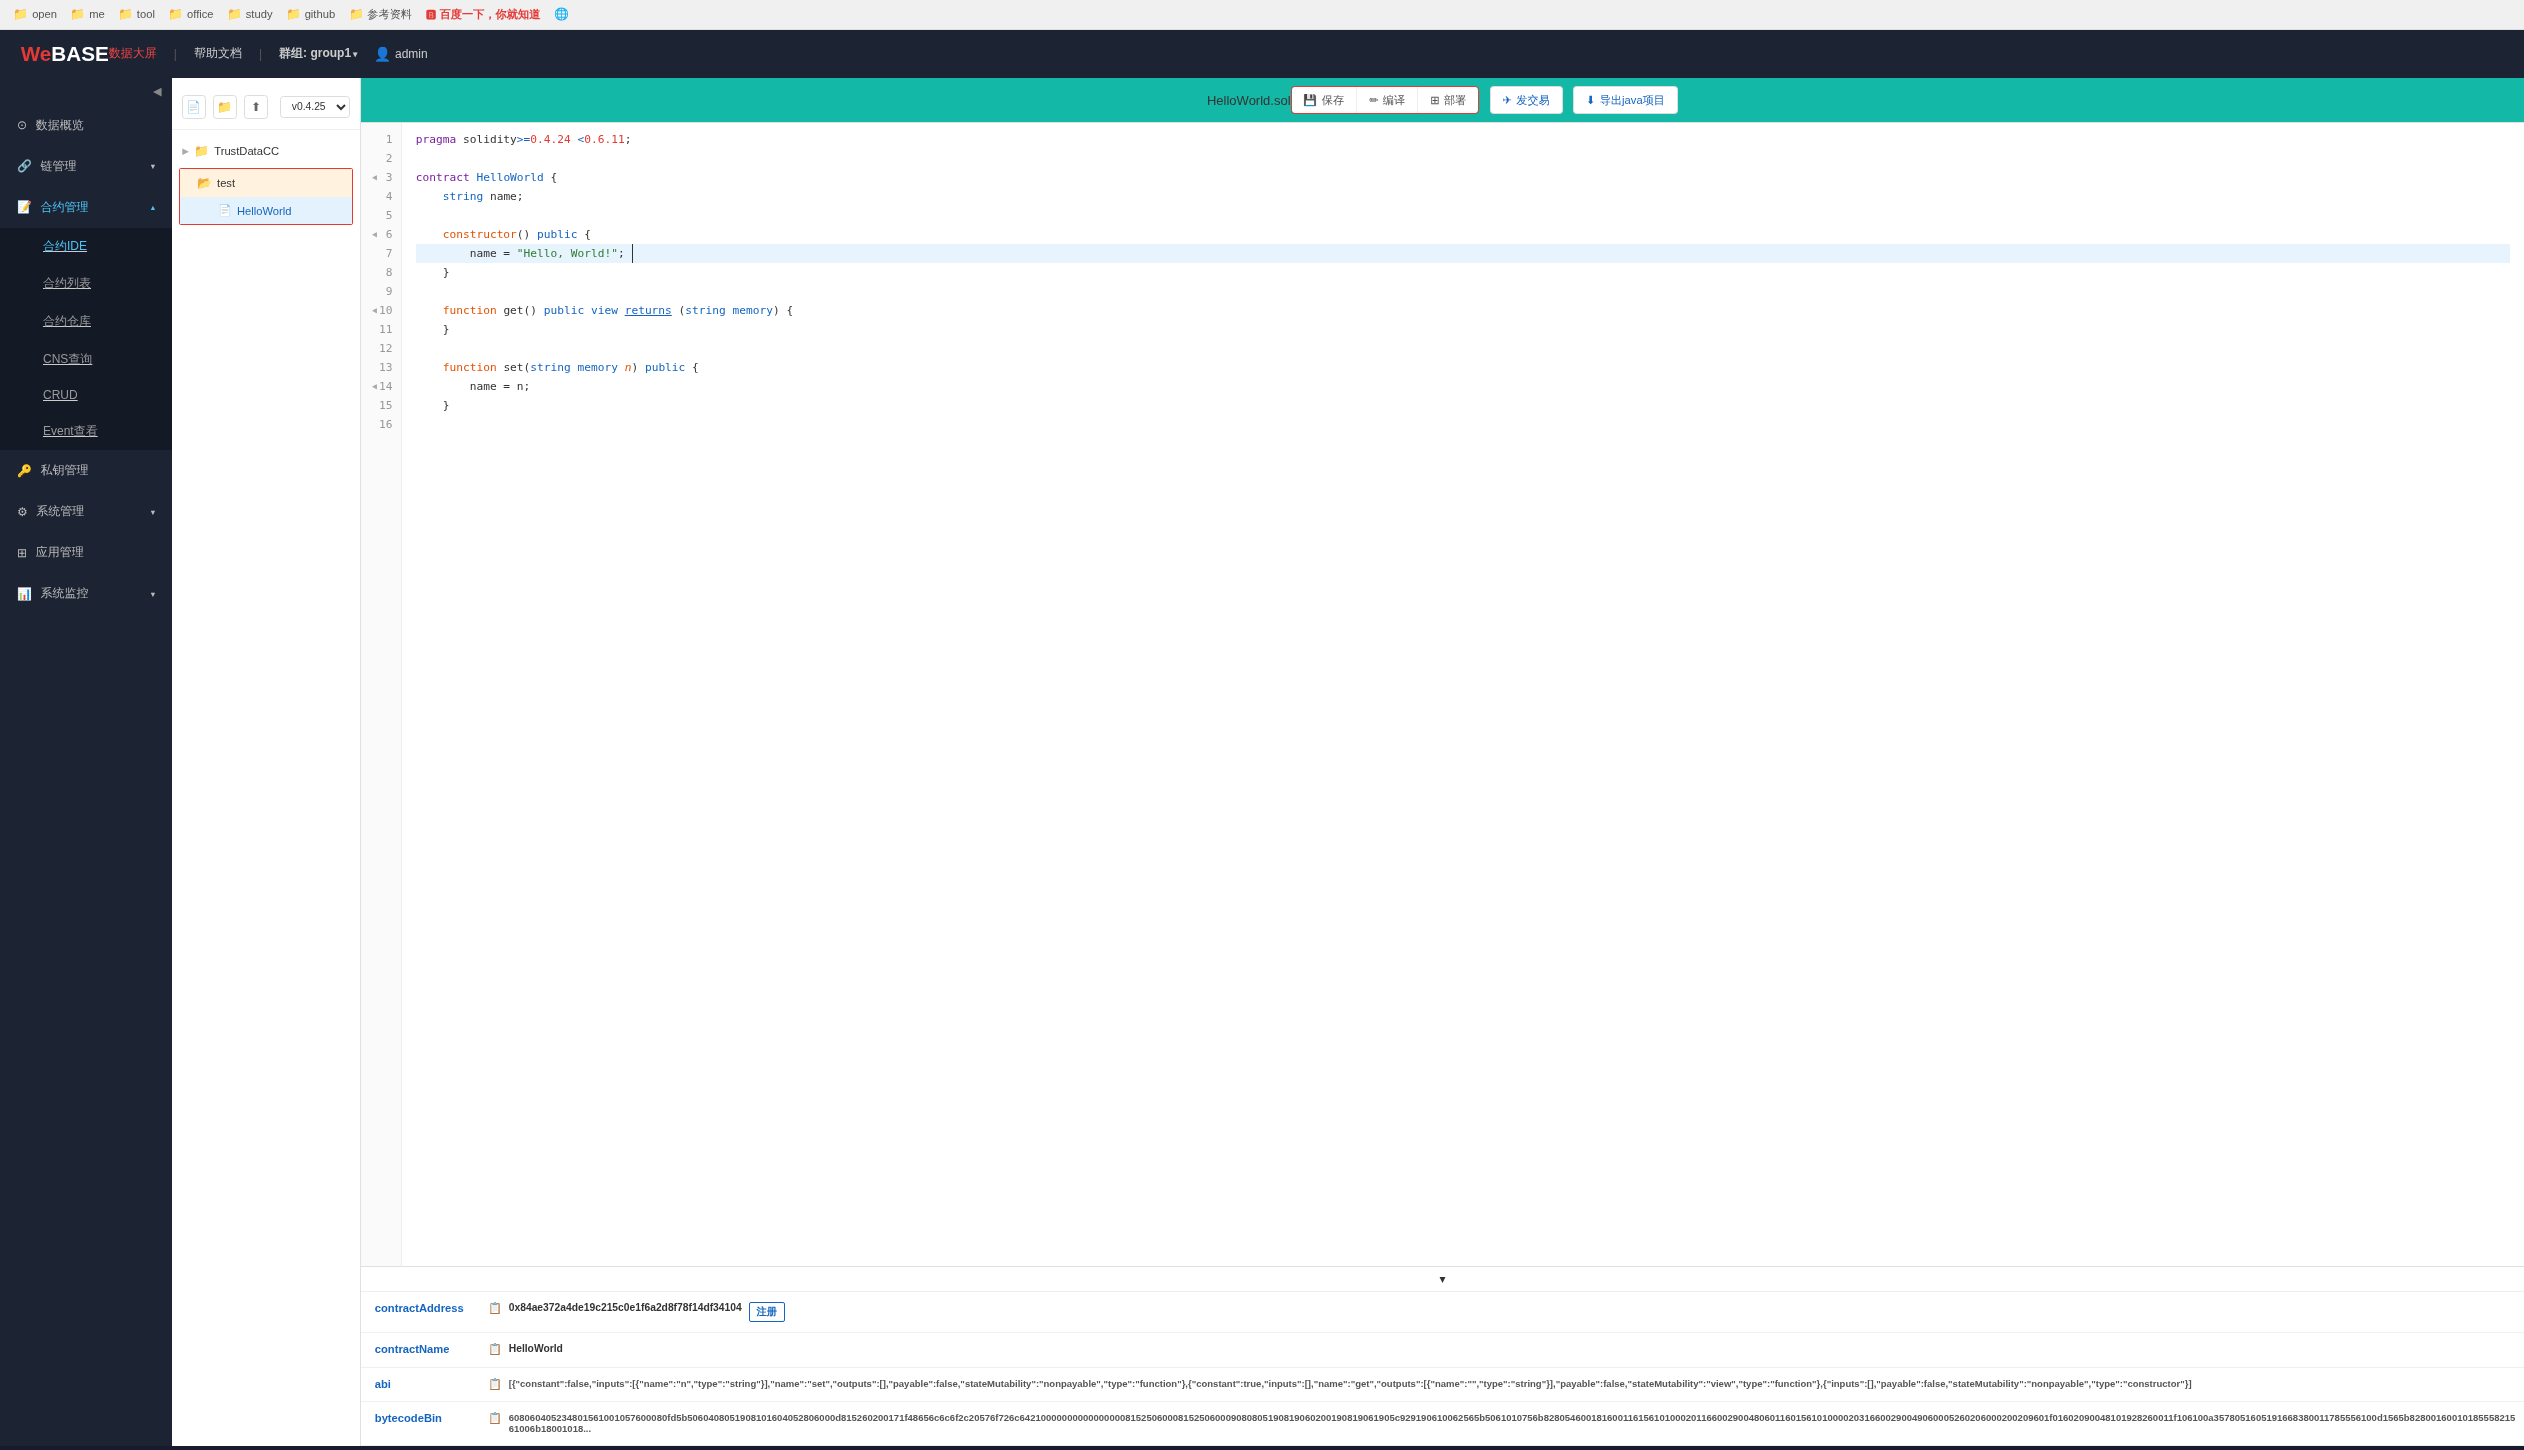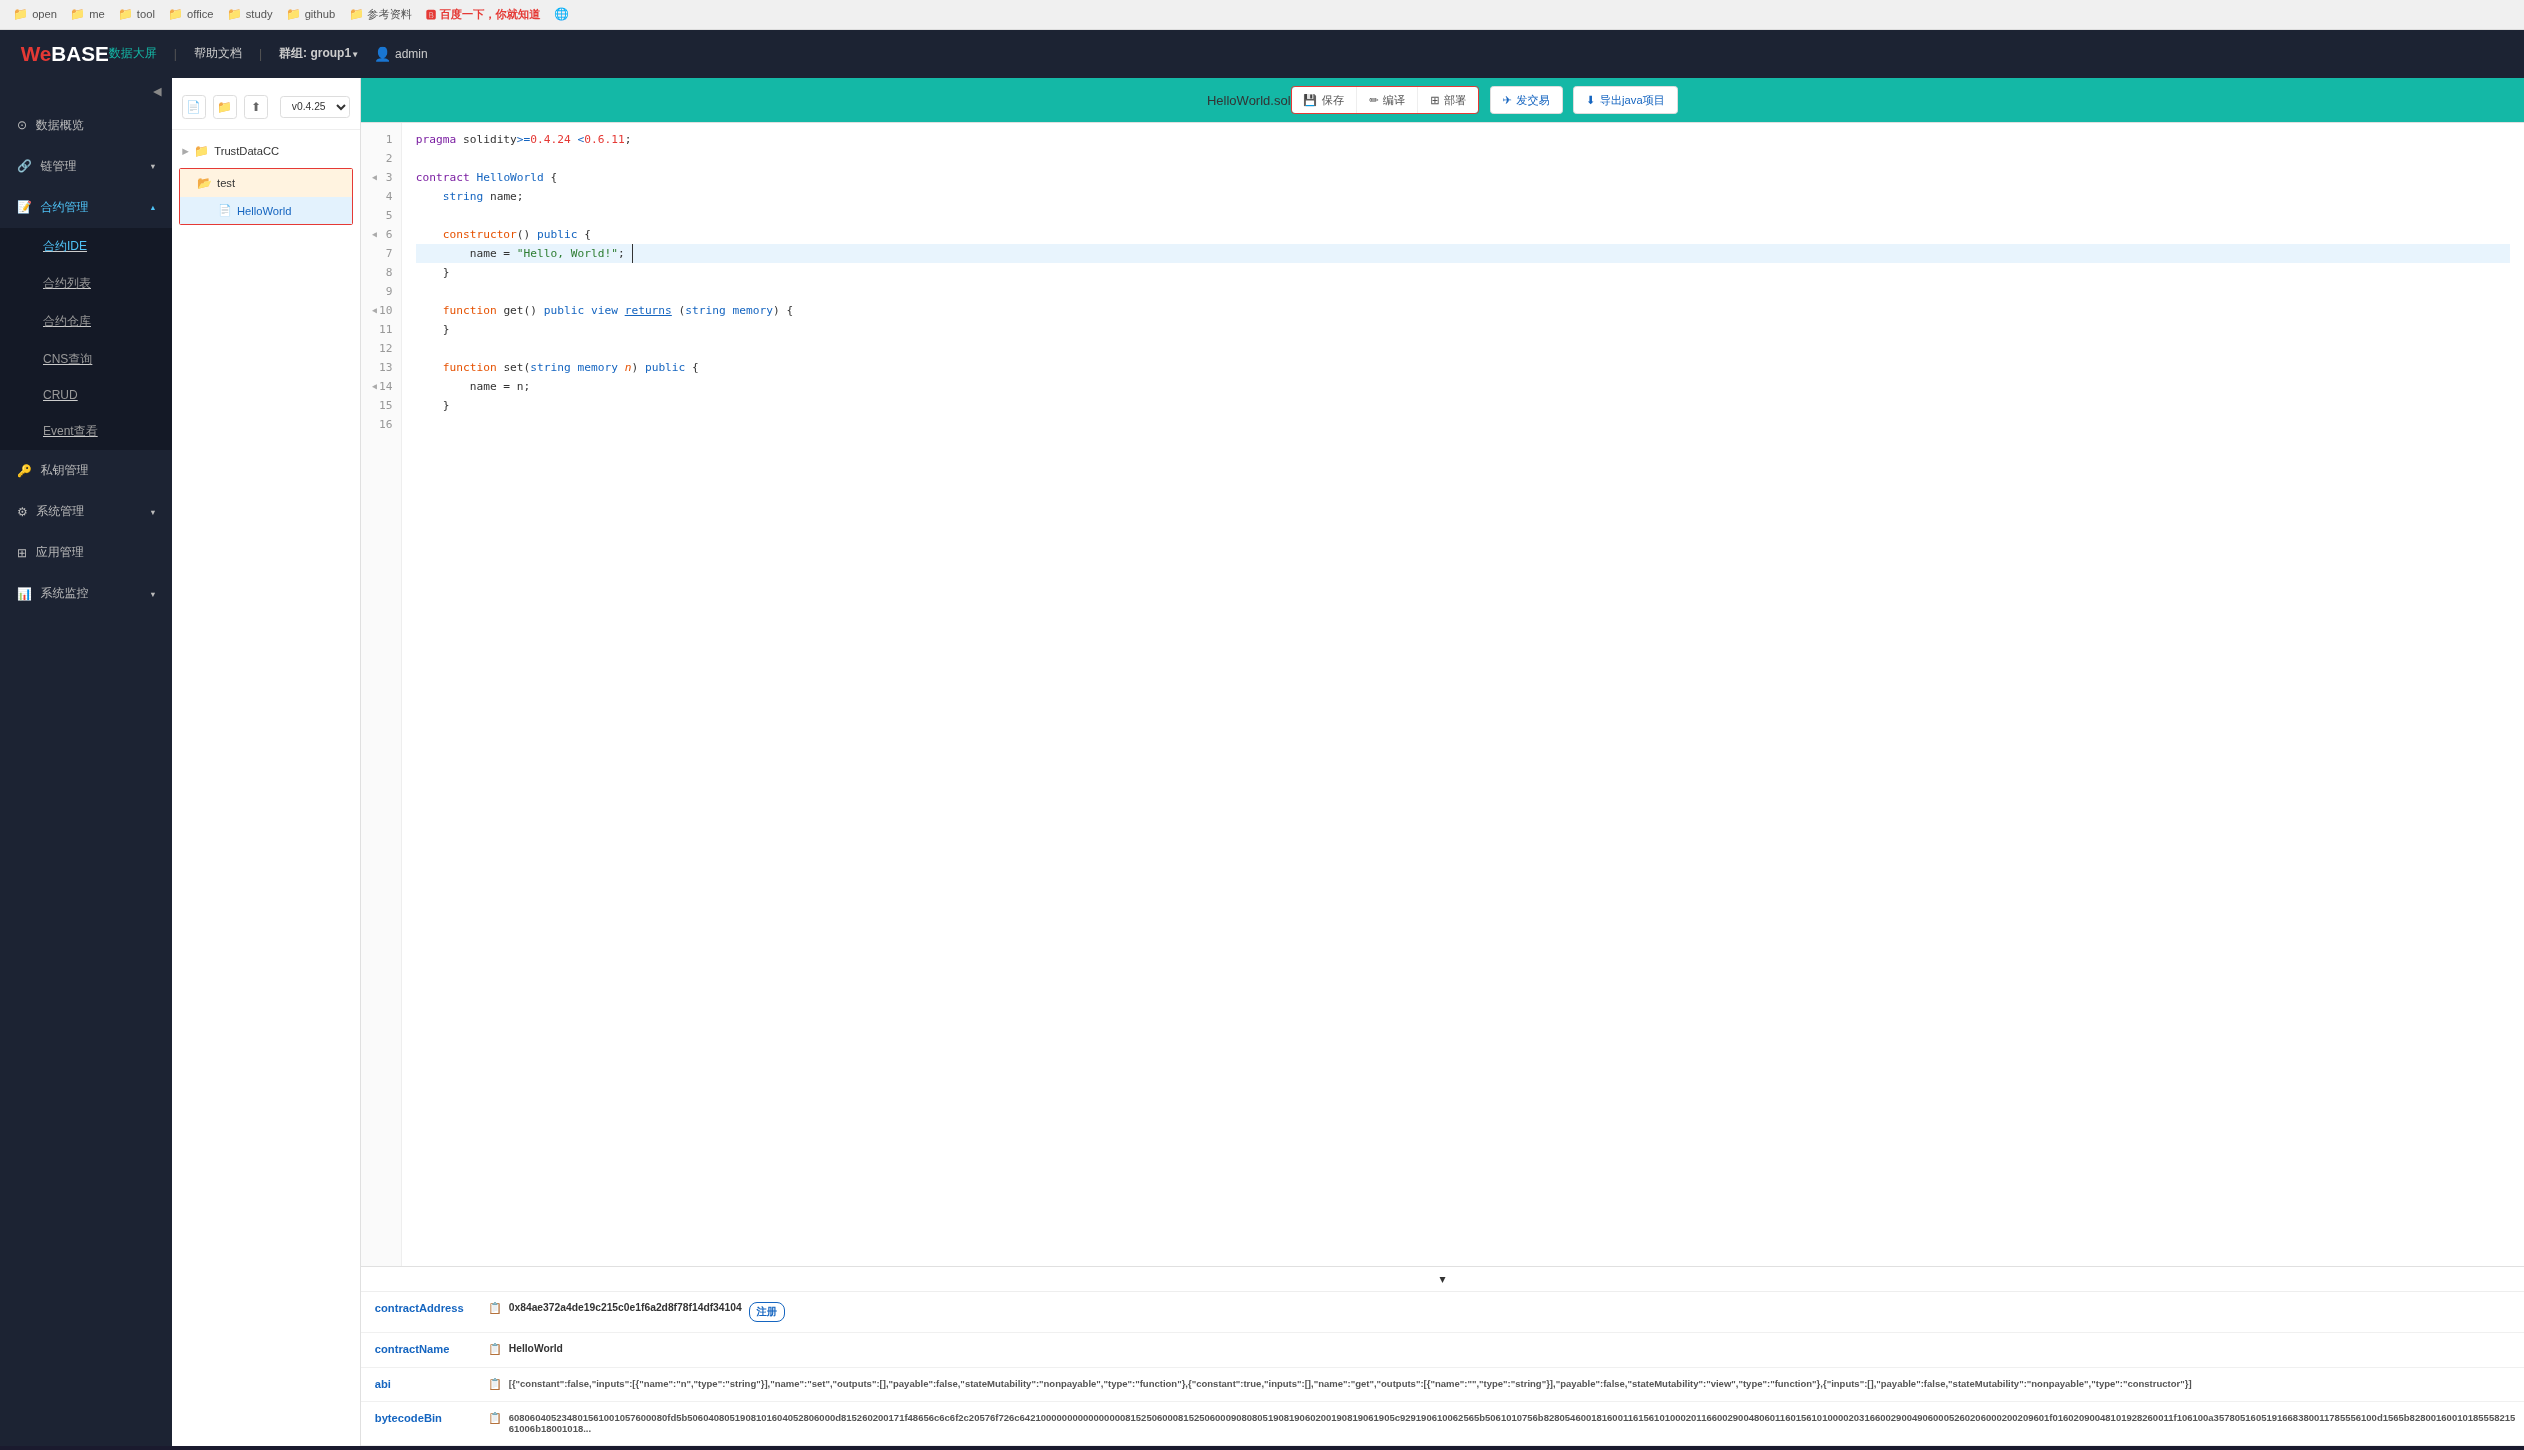--- a/index.html
+++ b/index.html
@@ -314,21 +314,21 @@
       color: #333;
       word-break: break-all;
       display: flex;
       align-items: flex-start;
       gap: 6.9px;
     }
     .info-value .copy-icon { color: #1565c0; cursor: pointer; flex-shrink: 0; font-size: 11.2px; }
     .register-btn {
       color: #1565c0;
       border: 0.9px solid #1565c0;
-      border-radius: 8px;
+      border-radius: 2px;
       padding: 1.7px 6.9px;
       font-size: 10.3px;
       cursor: pointer;
       flex-shrink: 0;
     }
 
     .chevron { font-size: 8.6px; }
   </style>
 </head>
 <body>
@@ -369,21 +369,21 @@
   <span class="browser-bar-item">
     <span class="globe-icon">🌐</span>
   </span>
 </div>
 
 <div class="top-nav">
   <div class="logo">
     <span class="we">We</span><span class="base">BASE</span>
   </div>
   <div class="top-nav-right">
-    <span style="cursor:pointer; color:#14b8a6;">数据大屏</span>
+    <span style="cursor:pointer; color:#ef4444;">数据大屏</span>
     <span class="divider">|</span>
     <span style="cursor:pointer; color:#ccc;">帮助文档</span>
     <span class="divider">|</span>
     <span class="group-info">
       <span>群组: group1</span>
       <span class="chevron">▾</span>
     </span>
     <span class="admin-info">
       <span style="font-size:13.8px;">👤</span>
       <span>admin</span>

